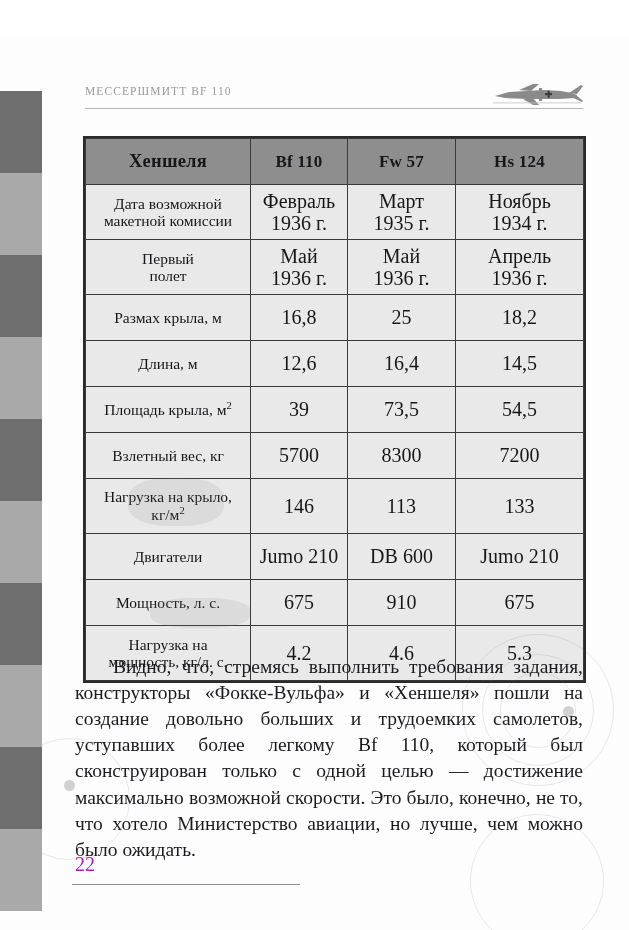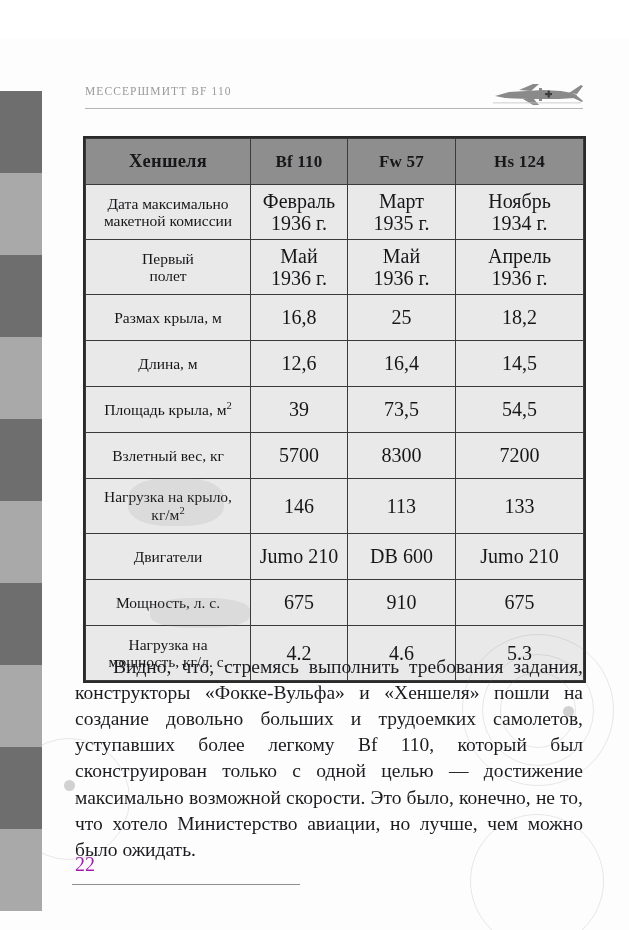--- a/index.html
+++ b/index.html
@@ -233,21 +233,21 @@
       <tr>
         <th class="hdr-param">Хеншеля</th>
         <th>Bf 110</th>
         <th>Fw 57</th>
         <th>Hs 124</th>
       </tr>
     </thead>
     <tbody>
       <tr class="tall">
         <td class="param">
-          <div>Дата максимально</div>
+          <div>Дата возможной</div>
           <div>макетной комиссии</div>
         </td>
         <td>
           <div>Февраль</div>
           <div>1936 г.</div>
         </td>
         <td>
           <div>Март</div>
           <div>1935 г.</div>
         </td>

